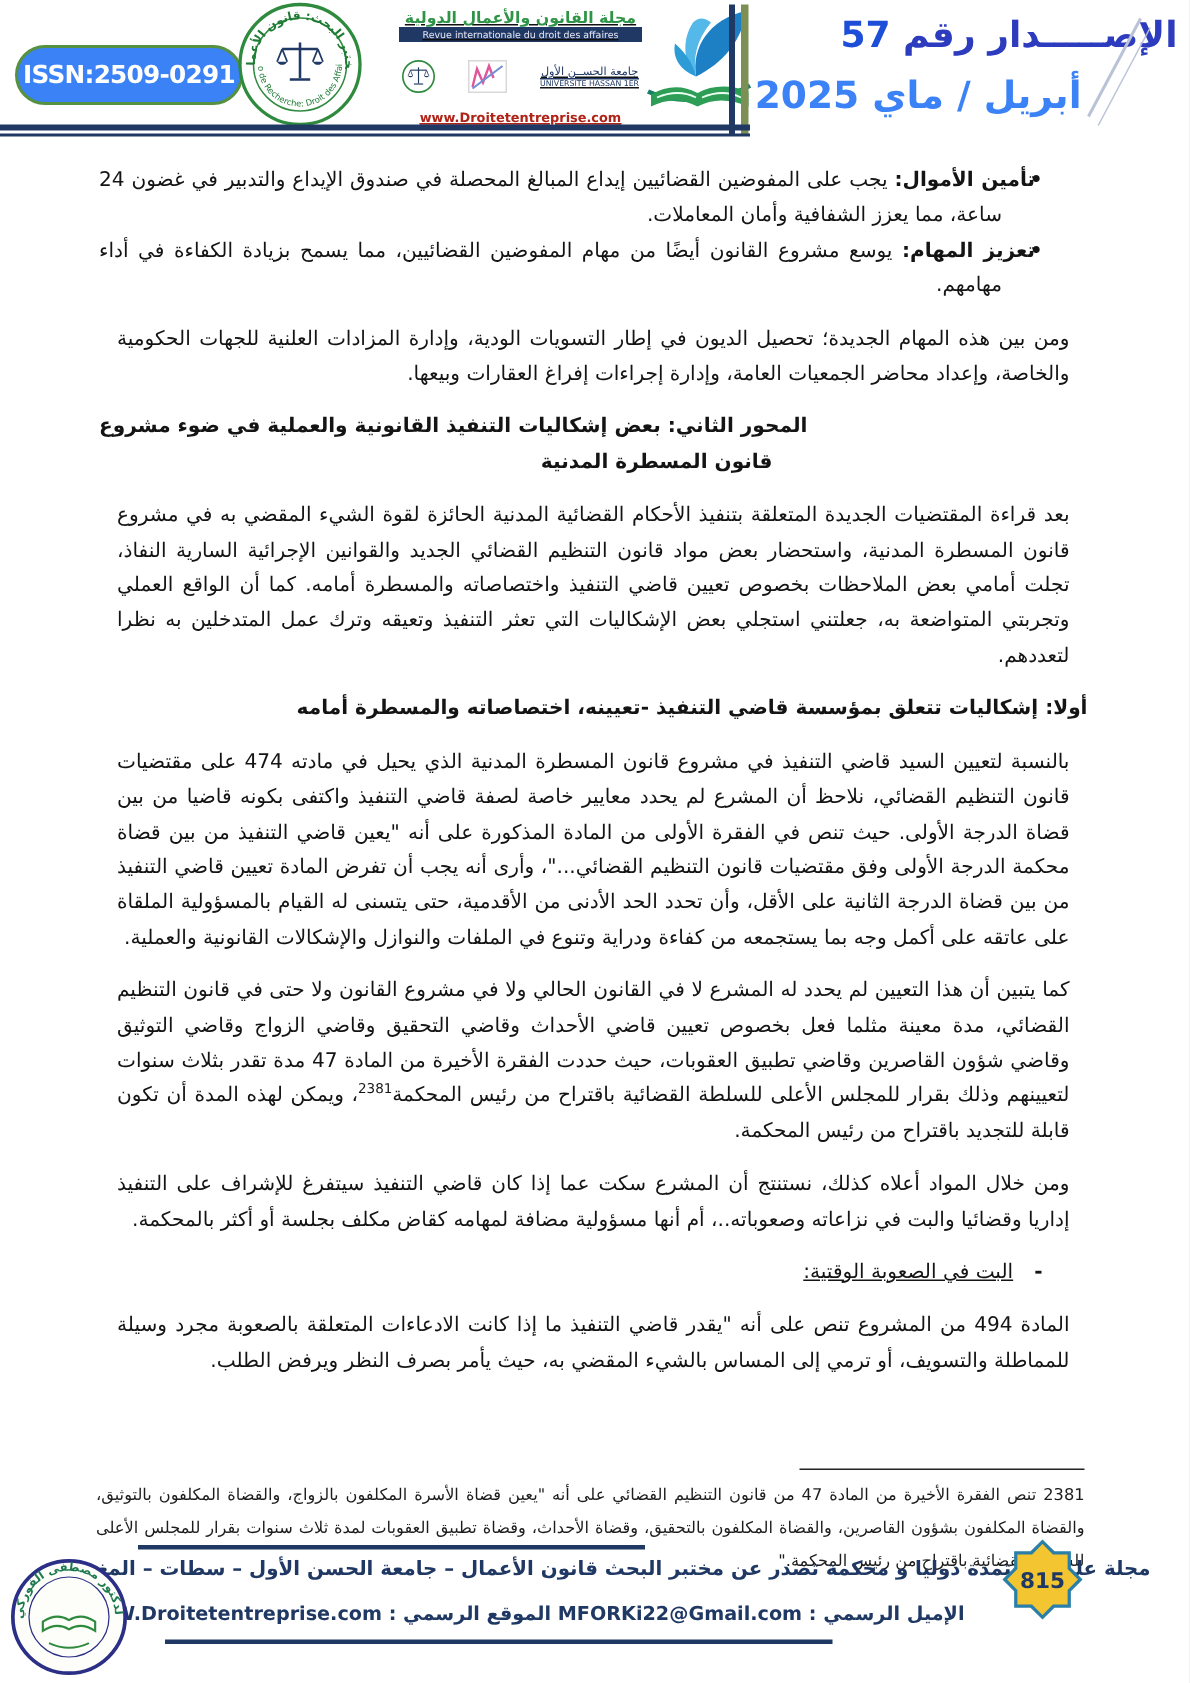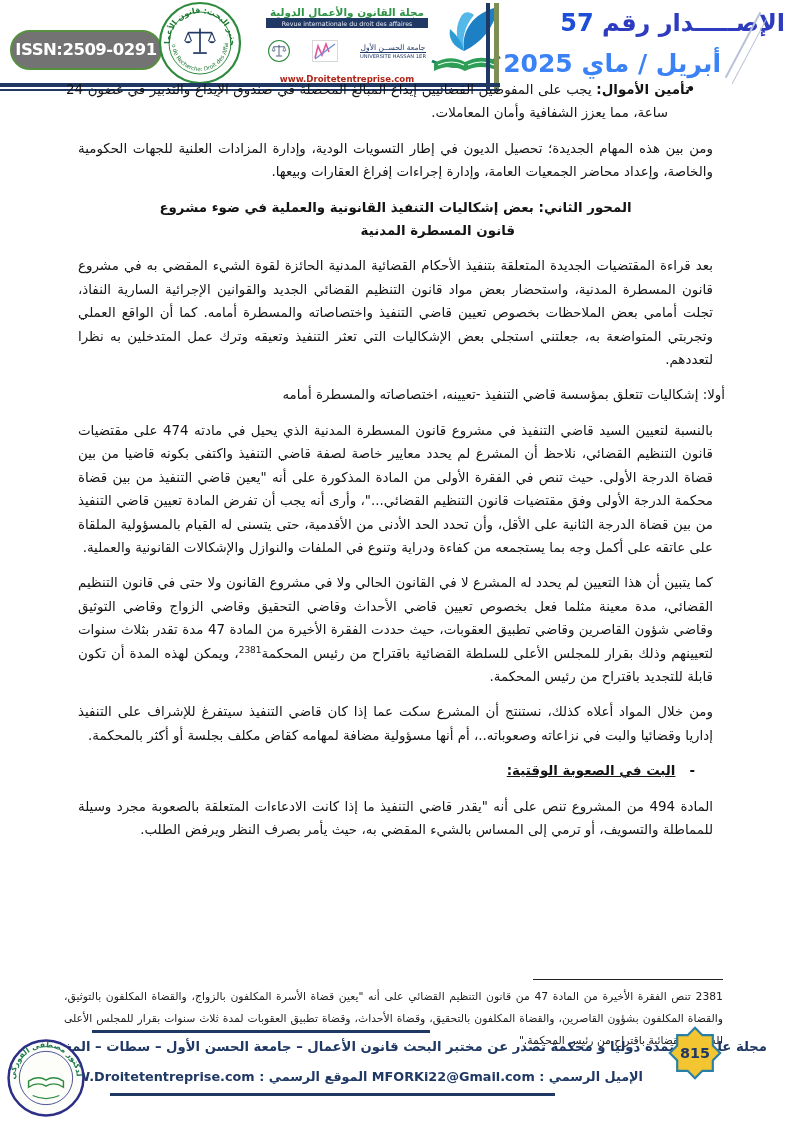--- a/index.html
+++ b/index.html
@@ -3,28 +3,28 @@
 <meta charset="utf-8">
 <style>
   html,body{margin:0;padding:0;background:#e8e8e8;}
   .page{
     position:relative;width:793px;height:1122px;margin:0 auto;background:#ffffff;
     font-family:"DejaVu Sans",sans-serif;color:#111;overflow:hidden;
   }
   
   .issn-pill{
     position:absolute;left:10px;top:30px;width:148px;height:36px;
-    background:#737373;border:2px solid #55913e;border-radius:20px;
+    background:#3b82f6;border:2px solid #55913e;border-radius:20px;
     color:#fff;font-weight:bold;font-size:16.5px;line-height:36px;text-align:center;
     letter-spacing:-0.5px;
   }
   .lab-stamp{position:absolute;left:158px;top:1px;width:84px;height:84px;}
   .journal-box{
     position:absolute;left:266px;top:6px;width:162px;height:78px;
-    display:flex;flex-direction:column;background:#fff;
+    display:flex;flex-direction:column;background:#fff;text-decoration:underline;
   }
   .jl-title{color:#2f9447;font-weight:bold;font-size:10.5px;text-align:center;direction:rtl;white-space:nowrap;}
   .jl-bar{background:#203864;color:#e8e8f5;font-size:6.3px;text-align:center;padding:1.5px 0;white-space:nowrap;}
   .jl-mid{display:flex;align-items:center;justify-content:space-between;flex:1;padding:1px 2px;}
   .jl-univ{display:flex;flex-direction:column;align-items:center;color:#203864;}
   .jl-univ .ar{font-size:7.5px;direction:rtl;white-space:nowrap;}
   .jl-univ .fr{font-size:5.2px;border-top:1px solid #203864;white-space:nowrap;}
   .jl-url{color:#b02418;font-weight:bold;font-size:8.6px;text-align:center;text-decoration:underline;white-space:nowrap;}
   .book-art{position:absolute;left:428px;top:5px;width:76px;height:78px;}
   .vbar-navy{position:absolute;left:486px;top:3px;width:4px;height:87px;background:#203864;}
@@ -35,34 +35,34 @@
   .issue-num{color:#1d4ed8;}
   .date-line{white-space:nowrap;text-align:right;padding-right:72px;
     color:#3b82f6;font-weight:bold;font-size:25px;line-height:42px;}
   .diag1,.diag2{position:absolute;width:2px;height:74px;background:#b9c2d6;transform:rotate(28deg);}
   .diag1{left:742px;top:8px;}
   .diag2{left:749px;top:14px;width:1px;}
   .header-rule{position:absolute;left:0;top:83px;width:500px;height:2px;
     border-top:4px solid #203864;border-bottom:2px solid #203864;}
   
   .main{
-    position:absolute;top:78px;left:66px;right:68px;height:878px;overflow:hidden;
+    position:absolute;top:109px;left:66px;right:68px;height:878px;overflow:hidden;
     direction:rtl;text-align:justify;font-size:13.4px;line-height:23.4px;color:#141414;
   }
   .main p{margin:12px;}
   ul.bullets{margin:0;padding:0;list-style:none;}
   ul.bullets li{position:relative;padding-right:57px;text-indent:-22px;}
   ul.bullets li::before{content:"•";position:absolute;right:30px;top:0;text-indent:0;font-weight:bold;}
   .lead{font-weight:bold;}
   .section-head{font-weight:bold;margin:0;}
-  .section-l1{text-align:center;}
+  .section-l1{text-align:left;}
   .section-l2{padding-right:210px;}
-  .sub-head{font-weight:normal;margin:0;font-size:13.4px;line-height:23.4px;}
+  .sub-head{font-weight:bold;margin:0;font-size:13.4px;line-height:23.4px;}
   .p-top{margin-top:7px !important;}
-  .dash-item{padding-right:30px;font-weight:bold;margin-top:7px;}
+  .dash-item{padding-right:30px;font-weight:normal;margin-top:7px;}
   .dash-item::before{content:"-";margin-left:14px;font-weight:bold;}
   .dash-item .u{text-decoration:underline;}
   sup.fn{font-size:9px;line-height:0;vertical-align:super;}
   
   .footnote-sep{position:absolute;top:979px;right:70px;width:190px;border-top:1.6px solid #222;}
   .footnote{
     position:absolute;top:986px;left:64px;right:70px;direction:rtl;text-align:justify;
     font-size:10.8px;line-height:22px;color:#1c1c1c;
   }
   
@@ -158,20 +158,21 @@
     <div class="diag1"></div>
     <div class="diag2"></div>
   </div>
 
   <div class="header-rule"></div>
 
   <div class="main">
 
     <ul class="bullets">
       <li><span class="lead">تأمين الأموال:</span><span> يجب على المفوضين القضائيين إيداع المبالغ المحصلة في صندوق الإيداع والتدبير في غضون 24 ساعة، مما يعزز الشفافية وأمان المعاملات.</span></li>
+      <li><span class="lead">تعزيز المهام:</span><span> يوسع مشروع القانون أيضًا من مهام المفوضين القضائيين، مما يسمح بزيادة الكفاءة في أداء مهامهم.</span></li>
     </ul>
     <p>ومن بين هذه المهام الجديدة؛ تحصيل الديون في إطار التسويات الودية، وإدارة المزادات العلنية للجهات الحكومية والخاصة، وإعداد محاضر الجمعيات العامة، وإدارة إجراءات إفراغ العقارات وبيعها.</p>
 
     <div class="section-head">
       <div class="section-l1">المحور الثاني: بعض إشكاليات التنفيذ القانونية والعملية في ضوء مشروع</div>
       <div class="section-l2">قانون المسطرة المدنية</div>
     </div>
 
     <p>بعد قراءة المقتضيات الجديدة المتعلقة بتنفيذ الأحكام القضائية المدنية الحائزة لقوة الشيء المقضي به في مشروع قانون المسطرة المدنية، واستحضار بعض مواد قانون التنظيم القضائي الجديد والقوانين الإجرائية السارية النفاذ، تجلت أمامي بعض الملاحظات بخصوص تعيين قاضي التنفيذ واختصاصاته والمسطرة أمامه. كما أن الواقع العملي وتجربتي المتواضعة به، جعلتني استجلي بعض الإشكاليات التي تعثر التنفيذ وتعيقه وترك عمل المتدخلين به نظرا لتعددهم.</p>
     <h3 class="sub-head">أولا: إشكاليات تتعلق بمؤسسة قاضي التنفيذ -تعيينه، اختصاصاته والمسطرة أمامه</h3>

